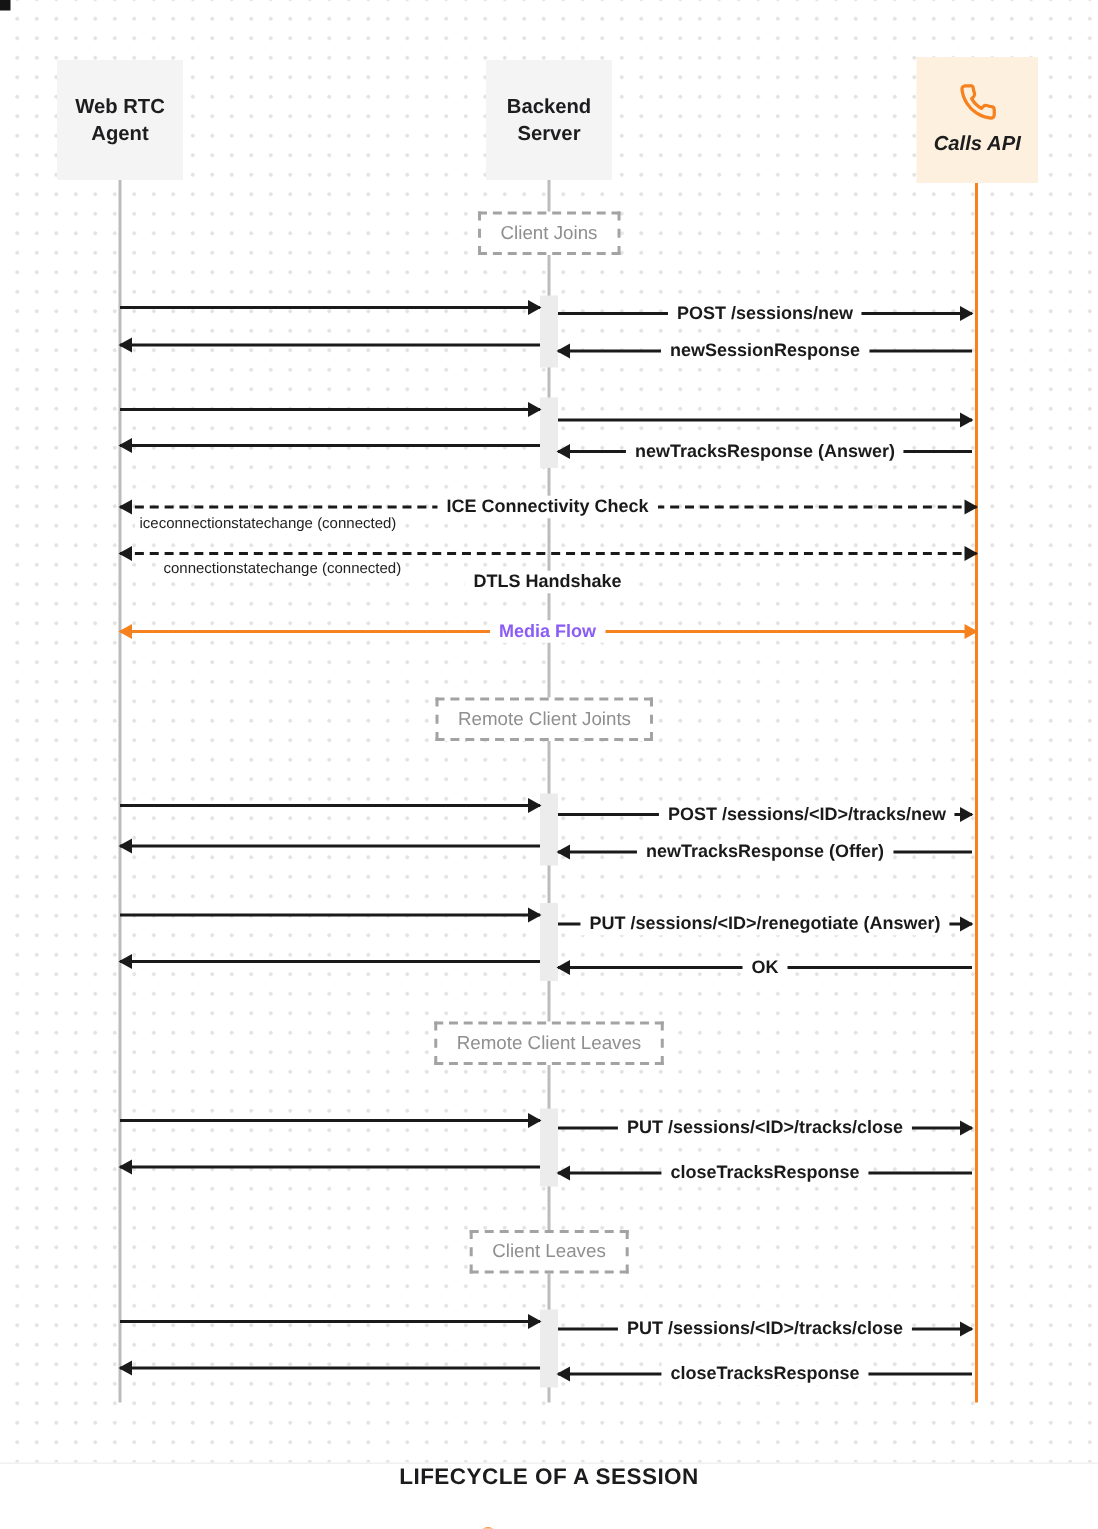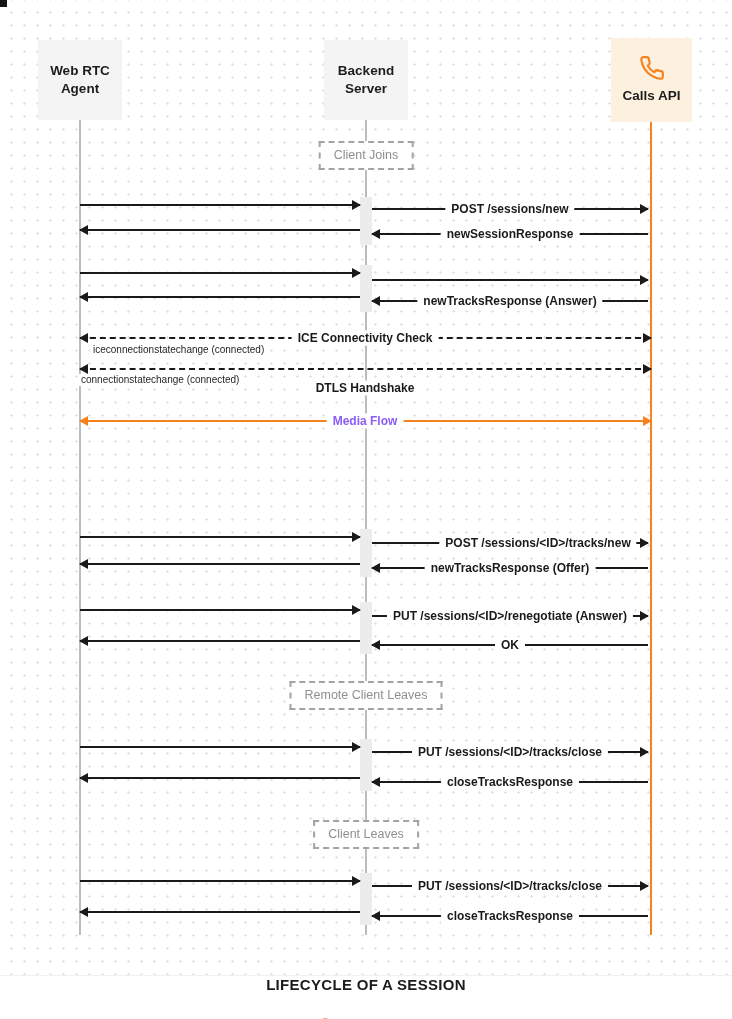--- a/index.html
+++ b/index.html
@@ -19,21 +19,21 @@
 
   .activation { position:absolute; left:360px; width:12px; background:#ececec; z-index:2; }
 
   
   .actor {
     position:absolute; z-index:7; display:flex; flex-direction:column; justify-content:center;
     align-items:center; text-align:center; font-weight:bold; font-size:13.5px; color:#1d1d1f; line-height:18px;
   }
   .actor.webrtc { left:38px; top:40px; width:84px; height:80px; background:#f4f4f4; }
   .actor.backend { left:324px; top:40px; width:84px; height:80px; background:#f4f4f4; }
-  .actor.calls { left:611px; top:38px; width:81px; height:84px; background:#fdf0de; gap:6px; }
+  .actor.calls { left:611px; top:38px; width:81px; height:84px; background:#fdf0de; gap:6px;font-style:italic; }
   .phone-icon { display:block; width:26px; height:26px; }
 
   
   .msg { position:absolute; height:2px; background:#1a1a1a; z-index:3; }
   .msg.dashed { height:0; background:none; border-top:2px dashed #1a1a1a; }
   .msg.orange { background:#f6821f; }
   .head-r::after {
     content:""; position:absolute; right:-1px; top:50%; margin-top:-5px; width:0; height:0;
     border-top:5px solid transparent; border-bottom:5px solid transparent; border-left:9px solid #1a1a1a;
   }
@@ -120,25 +120,26 @@
   <div class="msg head-l" style="left:372px; top:300px; width:276px;"></div>
   <div class="msg-label" style="left:510px; top:301px;">newTracksResponse (Answer)</div>
   <div class="msg head-l" style="left:80px; top:296px; width:280px;"></div>
 
   <div class="msg dashed head-l head-r" style="left:80px; top:337px; width:571px;"></div>
   <div class="msg-label" style="left:365px; top:338px;">ICE Connectivity Check</div>
   <div class="sub-label" style="left:90px; top:344px;">iceconnectionstatechange (connected)</div>
 
   <div class="msg dashed head-l head-r" style="left:80px; top:368px; width:571px;"></div>
   <div class="msg-label" style="left:365px; top:369px;margin-top:19px;">DTLS Handshake</div>
-  <div class="sub-label" style="left:78px; top:374px;">connectionstatechange (connected)</div>
+  <div class="sub-label" style="left:106px; top:374px;">connectionstatechange (connected)</div>
 
   <div class="msg orange head-l head-r" style="left:80px; top:420px; width:571px;"></div>
   <div class="msg-label orange-label" style="left:365px; top:421px;">Media Flow</div>
 
+  <div class="section-box" style="left:363px; top:465px;">Remote Client Joints</div>
 
   <div class="msg head-r" style="left:80px; top:536px; width:280px;"></div>
   <div class="msg head-r" style="left:372px; top:542px; width:276px;"></div>
   <div class="msg-label" style="left:510px; top:543px;margin-left:28px;">POST /sessions/&lt;ID&gt;/tracks/new</div>
   <div class="msg head-l" style="left:372px; top:567px; width:276px;"></div>
   <div class="msg-label" style="left:510px; top:568px;">newTracksResponse (Offer)</div>
   <div class="msg head-l" style="left:80px; top:563px; width:280px;"></div>
 
   <div class="msg head-r" style="left:80px; top:609px; width:280px;"></div>
   <div class="msg head-r" style="left:372px; top:615px; width:276px;"></div>

